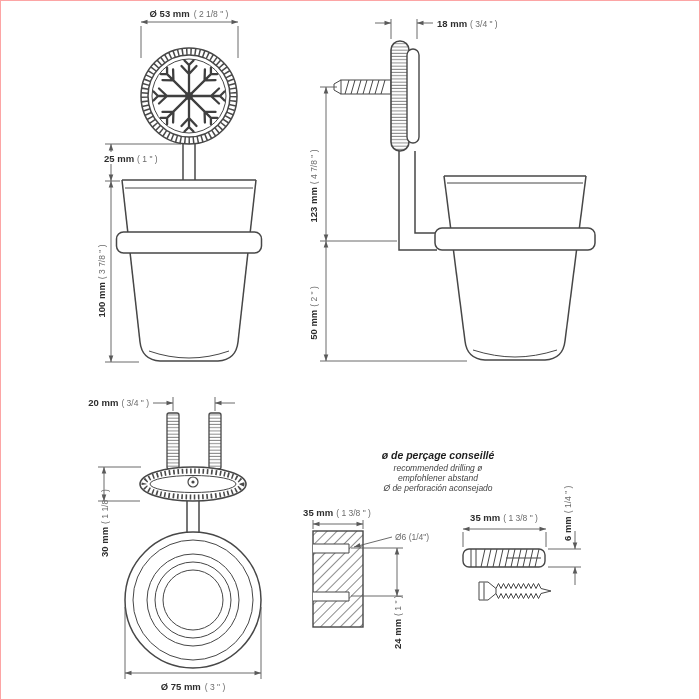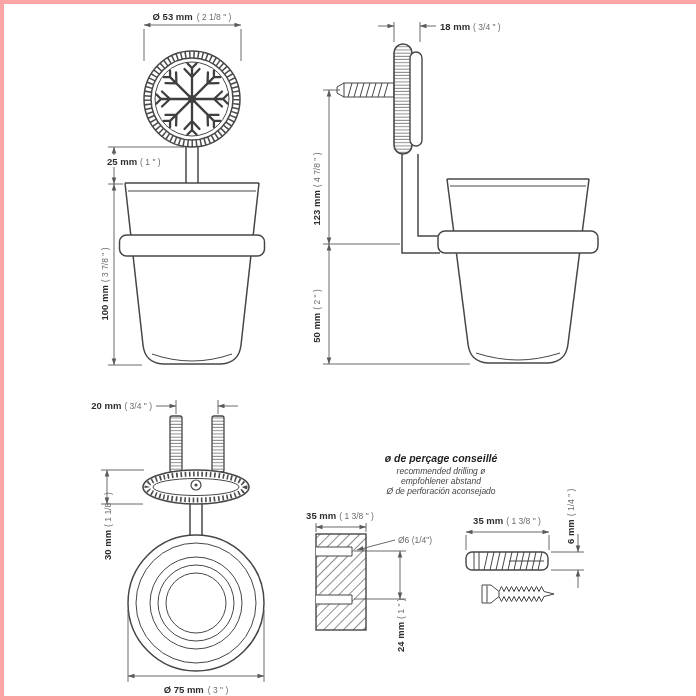--- a/index.html
+++ b/index.html
@@ -1,18 +1,18 @@
 <!DOCTYPE html>
 <html><head>
 <meta charset="utf-8">
 <style>
   html,body { margin:0; padding:0; background:#fff; }
   .page {
     width:700px; height:700px; position:relative;
-    background:#ffffff; border:4px solid #fca5a5; box-sizing:border-box;
+    background:#ffffff; border:1px solid #fca5a5; box-sizing:border-box;
     font-family:"Liberation Sans", sans-serif;
   }
   svg { display:block; }
   .geo  { stroke:#474747; stroke-width:1.5; fill:none; }
   .geo2 { stroke:#474747; stroke-width:1; fill:none; }
   .dim  { stroke:#5a5a5a; stroke-width:0.9; fill:none; }
   .dim-text { font-family:"Liberation Sans", sans-serif; font-size:9.5px; fill:#2e2e2e; }
   .dim-text .mm { font-weight:bold; }
   .dim-text .in { font-weight:normal; font-size:8.5px; fill:#6b6b6b; }
   .note-title { font-family:"Liberation Sans", sans-serif; font-size:10.5px; font-style:italic; font-weight:bold; fill:#1f1f1f; }

